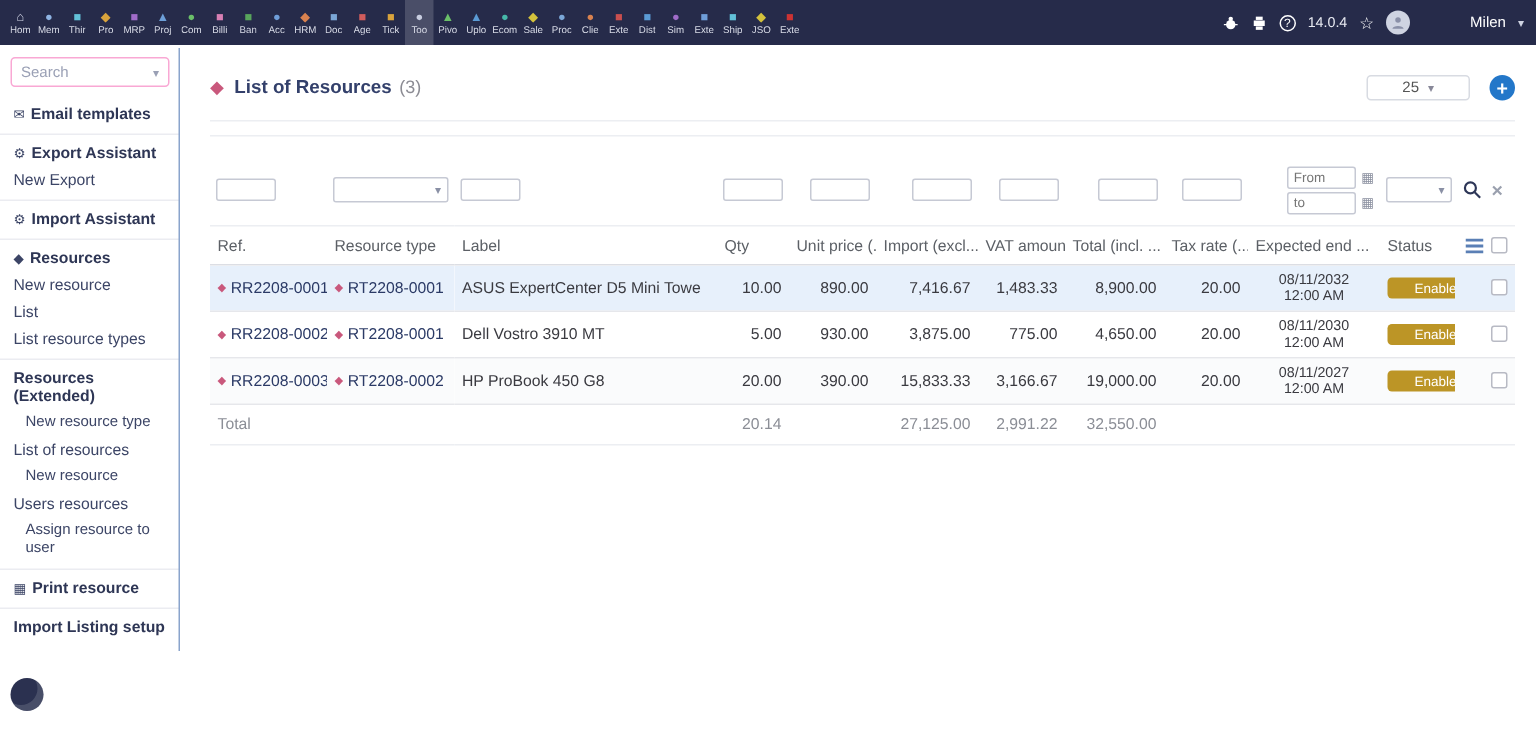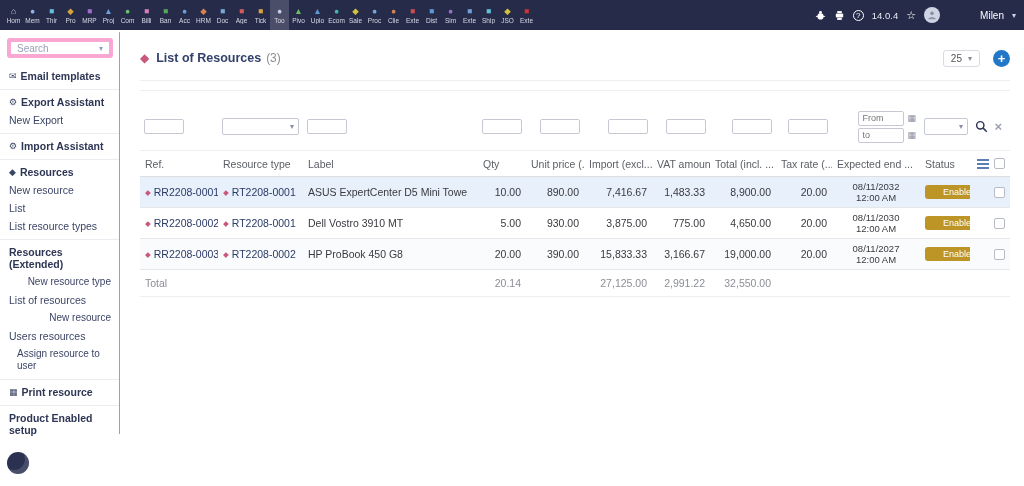--- a/index.html
+++ b/index.html
@@ -24,40 +24,40 @@
   .version { font-size:9.5px; color:#e8eaf2; }
   .star { font-size:11px; cursor:pointer; }
   .avatar { width:16px; height:16px; border-radius:50%; background:#cfd4e2;
     display:flex; align-items:center; justify-content:center; cursor:pointer; }
   .username { font-size:10px;padding-left:32px; }
   .caret-down { font-size:8px; color:#cfd4e2; }
 
   
   .sidebar { position:absolute; top:30px; left:0; width:120px; bottom:0; background:#fff; }
   .vline { position:absolute; top:32px; left:119px; width:1px; height:402px; background:#8aa4cc; }
-  .search-box { margin:8px 7px 9px 7px; height:20px; border:4px solid #f9a8d4;
+  .search-box { margin:8px 7px 9px 7px; height:20px; border:1px solid #f9a8d4;
     border-radius:3px; display:flex; align-items:center; justify-content:space-between;
     padding:0 6px; color:#9aa0b5; font-size:10px; cursor:pointer; }
   .side-item { display:flex; align-items:center; gap:4px; padding:3px 9px;
     font-size:10.5px; color:#3c4566; cursor:pointer; line-height:12px; }
   .side-item[data-kind="header"] { font-weight:bold; color:#2e3655; }
-  .side-item[data-kind="sublink"] { padding-left:17px; font-size:10px;justify-content:flex-end; }
+  .side-item[data-kind="sublink"] { padding-left:17px; font-size:10px; }
   .side-item[data-sep="true"] { border-top:1px solid #ebecf1; margin-top:4px; padding-top:6px; }
   .side-icon { font-size:9px; color:#3c4566; }
   .side-icon:empty { display:none; }
 
   
   .main { position:absolute; left:121px; top:30px; right:0; bottom:0;
     background:#fff; padding:18px 14px 0 19px; }
   .title-row { display:flex; align-items:center; height:20px; }
   .title-icon { color:var(--title-icon,#c9587c); font-size:12px; margin-right:7px; }
   .page-title { font-size:12.5px; color:#33406b; font-weight:bold; }
   .count { color:#8c8c94; margin-left:5px; font-size:12px; }
   .title-controls { margin-left:auto; display:flex; align-items:center; gap:13px; }
-  .page-size { border:1px solid #d8dbe2; border-radius:3px; padding:2px 7px;
+  .page-size { border:1px solid #d8dbe2; border-radius:3px; padding:2px 23px;
     font-size:10px; color:#555; display:flex; gap:6px; align-items:center; cursor:pointer; }
   .page-size .caret { font-size:8px; color:#889; }
   .add-btn { width:17px; height:17px; border-radius:50%; background:var(--accent-blue,#2377c9);
     color:#fff; font-size:13px; font-weight:bold; display:flex; align-items:center;
     justify-content:center; cursor:pointer; line-height:1; }
   .rule { border-top:1px solid #eceef2; margin-top:12px; }
   .rule2 { margin-top:9px; }
 
   
   table.list { width:100%; border-collapse:collapse; table-layout:fixed;
@@ -355,21 +355,21 @@
       <span>Assign resource to user</span>
     </div>
 
     <div class="side-item" data-kind="header" data-sep="true">
       <span class="side-icon">▦</span>
       <span>Print resource</span>
     </div>
 
     <div class="side-item" data-kind="header" data-sep="true">
 
-      <span>Product Enabled setup</span>
+      <span>Import Listing setup</span>
     </div>
 
 </div>
 <div class="vline"></div>
 
 <div class="main">
   <div class="title-row">
     <span class="title-icon">◆</span>
     <span class="page-title">List of Resources</span>
     <span class="count">(3)</span>

